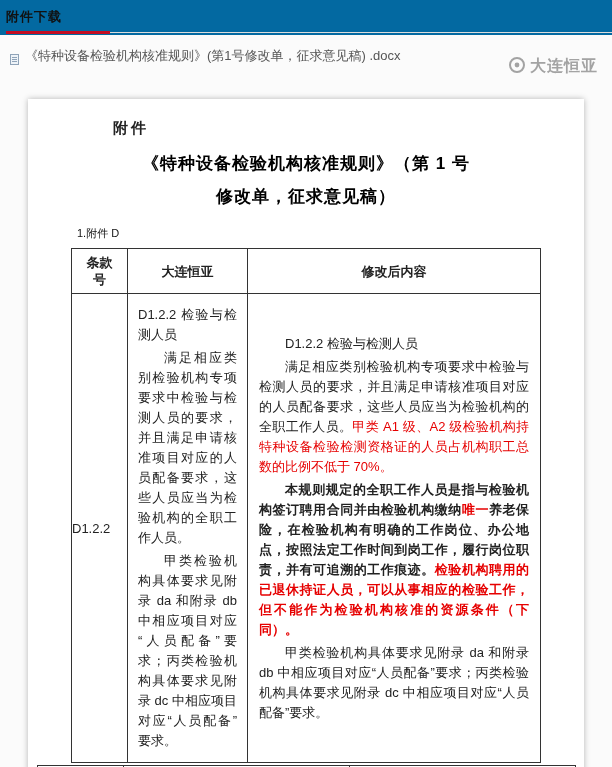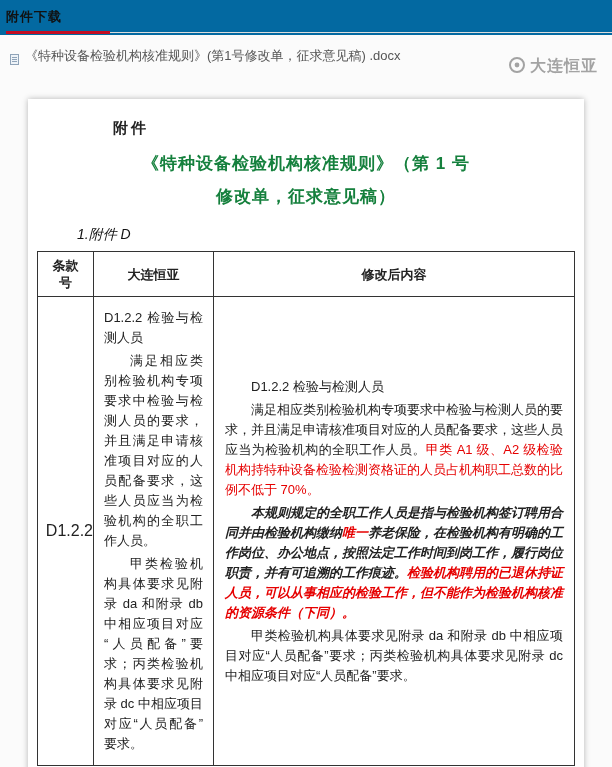--- a/index.html
+++ b/index.html
@@ -22,34 +22,34 @@
 
   .brand { position:absolute; top:56px; right:14px; display:flex; align-items:flex-start; gap:4px;
            color:#a3a3a3; font-size:16px; font-weight:700; letter-spacing:1px; }
   .brand svg { display:block; }
 
   
   .page { position:relative; width:556px; margin:34px auto 0; background:#fff;
           box-shadow:0 0 6px rgba(0,0,0,.28); padding:20px 9px 30px; min-height:700px; }
   .attach-label { margin-left:76px; font-size:15px; font-weight:700; letter-spacing:3px; }
   .doc-title { text-align:center; font-weight:700; font-size:17px; line-height:33px;
-               margin-top:9px; letter-spacing:1px; color:#15803d; }
-  .section-label { font-size:14px; margin:13px 0 7px 40px; color:#111;font-style:italic; }
+               margin-top:9px; letter-spacing:1px; color:#000000; }
+  .section-label { font-size:11px; margin:13px 0 7px 40px; color:#111; }
 
-  table { border-collapse:collapse; margin:0 auto; width:538px; table-layout:fixed; }
+  table { border-collapse:collapse; margin:0 auto; width:470px; table-layout:fixed; }
   th,td { border:1px solid #333; }
   th { font-size:13px; font-weight:700; text-align:center; padding:5px 10px; line-height:17px; }
-  td.code-cell { text-align:right; font-size:16px; vertical-align:middle; }
+  td.code-cell { text-align:left; font-size:13px; vertical-align:middle; }
   td.content-cell { font-size:13px; line-height:20px; vertical-align:middle;
                     padding:8px 8px; text-align:justify; }
   td.narrow { padding:8px 7px; }
   .t1-body-row { height:388px; }
   .para { margin:3px; }
   .para.indent { text-indent:2em; }
-  .para.bold { font-weight:700;font-style:italic; }
+  .para.bold { font-weight:700; }
   .red { color:var(--red,#e60000); }
   .t2 { margin-top:2px; }
 </style>
 </head>
 <body>
 
 <div class="topbar">
   <span class="tab-label">附件下载</span>
   <div class="rule">
     <div class="rule-gray"></div>

